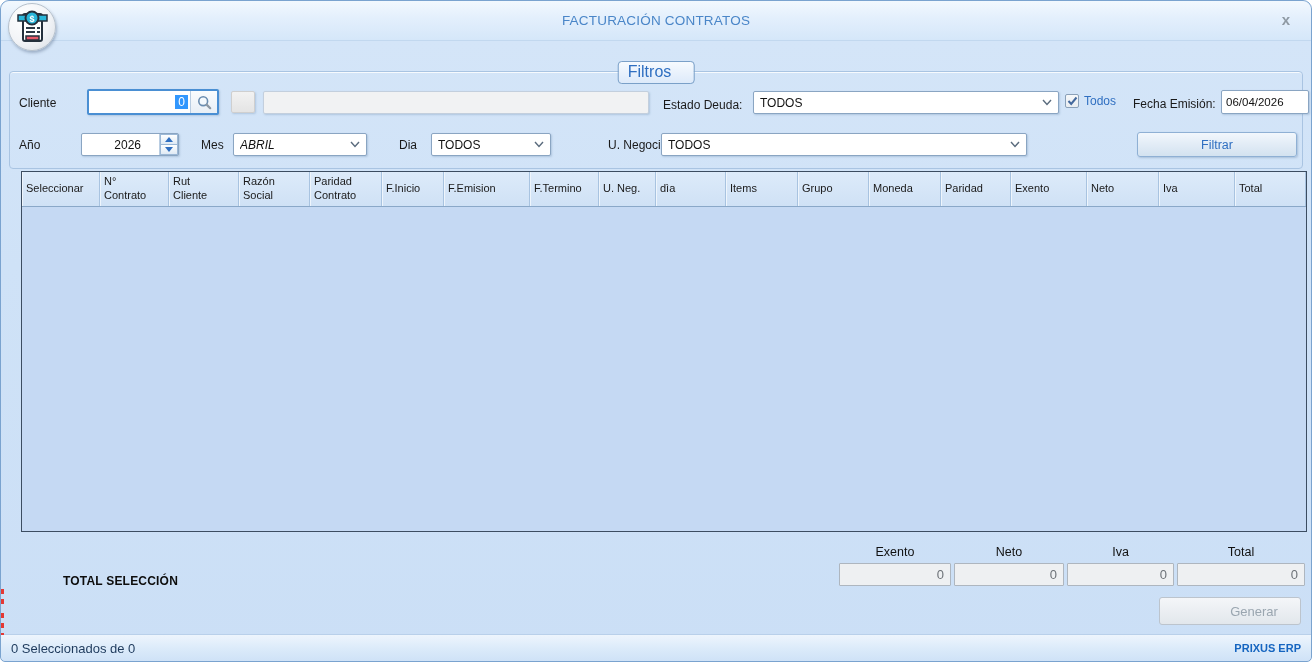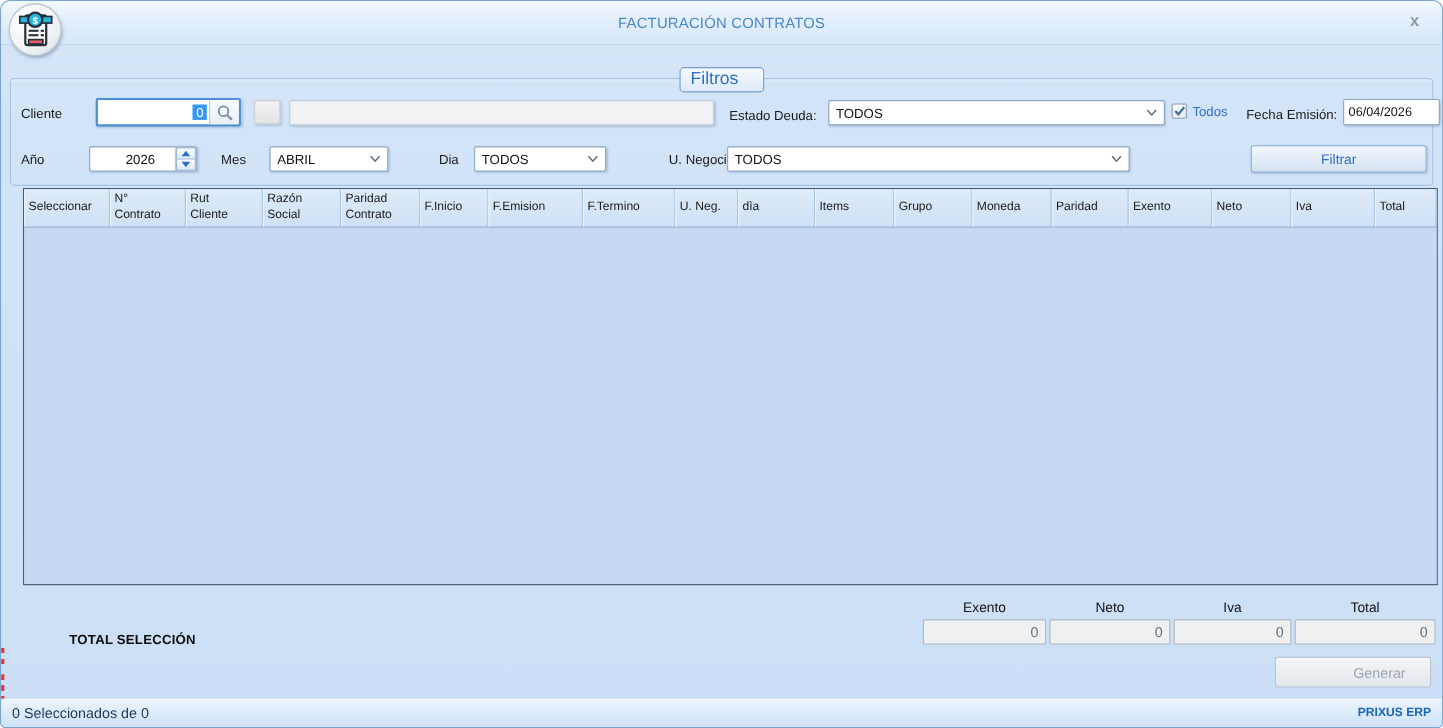--- a/index.html
+++ b/index.html
@@ -226,21 +226,21 @@
     <div class="spin-btns">
       <div class="spin-up">
           <span class="tri-up"></span>
         </div>
       <div class="spin-dn">
           <span class="tri-dn"></span>
         </div>
     </div>
   </div>
   <div class="lbl" style="left:200px; top:137px;">Mes</div>
-  <div class="dropdown" style="left:244px; top:132px; width:108px;">
+  <div class="dropdown" style="left:232px; top:132px; width:134px;font-style:italic;">
     <span class="dd-text">ABRIL</span>
     <svg class="chev" viewBox="0 0 10 7">
         <polyline points="1,1 5,5.5 9,1" fill="none" stroke="#5a6b7d" stroke-width="1.4"></polyline>
       </svg>
   </div>
   <div class="lbl" style="left:398px; top:137px;">Dia</div>
   <div class="dropdown" style="left:430px; top:132px; width:120px;">
     <span class="dd-text">TODOS</span>
     <svg class="chev" viewBox="0 0 10 7">
         <polyline points="1,1 5,5.5 9,1" fill="none" stroke="#5a6b7d" stroke-width="1.4"></polyline>
@@ -261,21 +261,21 @@
         <div class="col-cell" style="width: 69px;">N°
 Contrato</div>
         <div class="col-cell" style="width: 70px;">Rut
 Cliente</div>
         <div class="col-cell" style="width: 71px;">Razón
 Social</div>
         <div class="col-cell" style="width: 72px;">Paridad
 Contrato</div>
         <div class="col-cell" style="width: 62px;">F.Inicio</div>
         <div class="col-cell" style="width: 86px;">F.Emision</div>
-        <div class="col-cell" style="width: 84px;">F.Termino</div>
+        <div class="col-cell" style="width: 69px;">F.Termino</div>
         <div class="col-cell" style="width: 57px;">U. Neg.</div>
         <div class="col-cell" style="width: 70px;">dìa</div>
         <div class="col-cell" style="width: 72px;">Items</div>
         <div class="col-cell" style="width: 71px;">Grupo</div>
         <div class="col-cell" style="width: 72px;">Moneda</div>
         <div class="col-cell" style="width: 70px;">Paridad</div>
         <div class="col-cell" style="width: 76px;">Exento</div>
         <div class="col-cell" style="width: 72px;">Neto</div>
         <div class="col-cell" style="width: 76px;">Iva</div>
         <div class="col-cell" style="flex: 1 1 0%;">Total</div>

